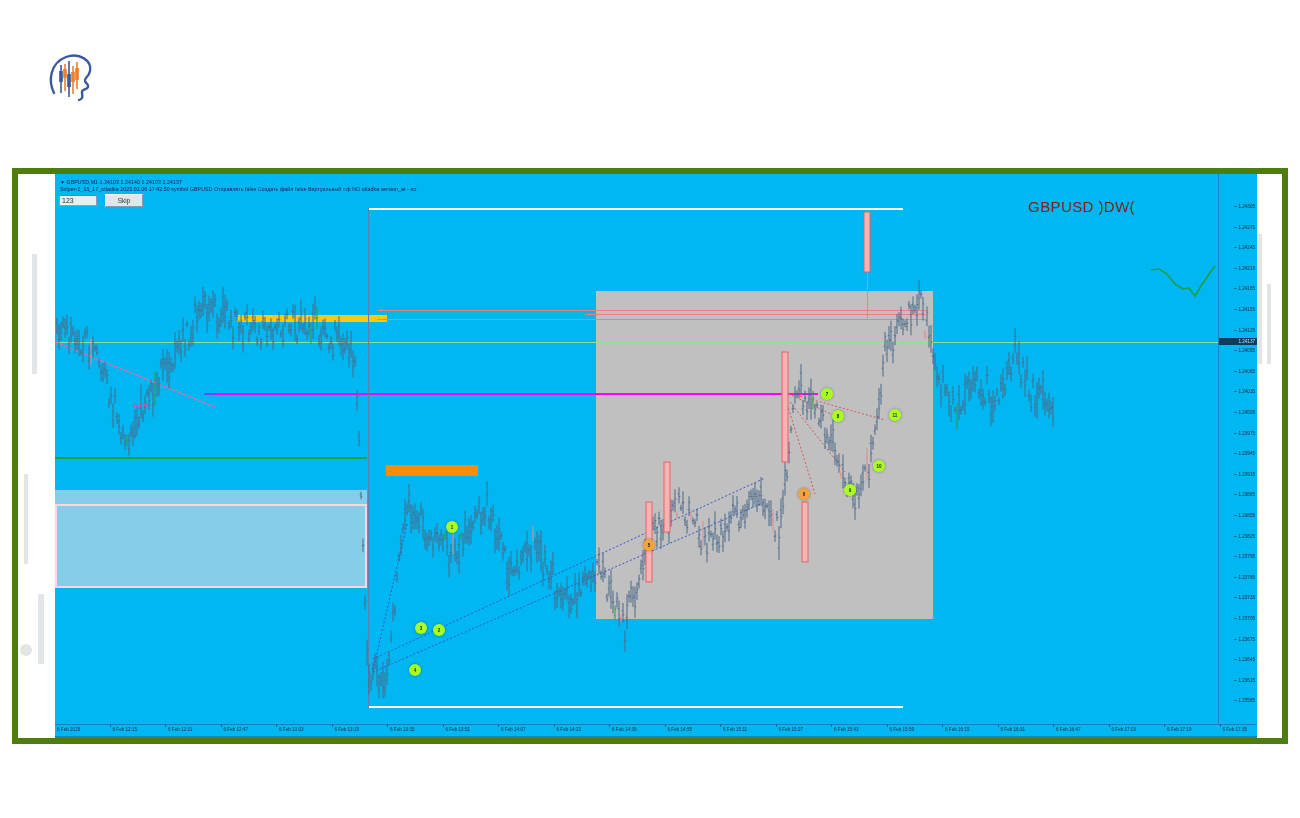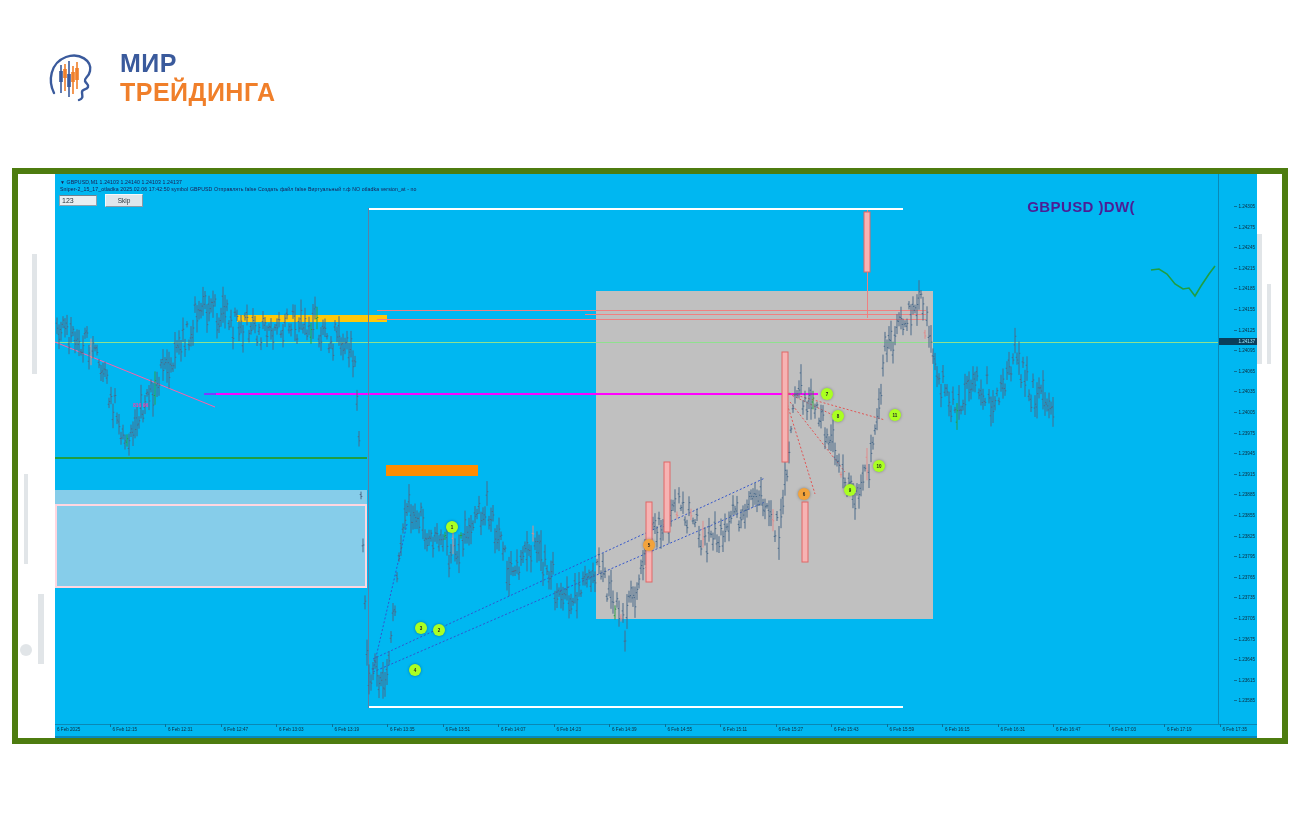--- a/index.html
+++ b/index.html
@@ -51,21 +51,21 @@
 
   
   #canvas{position:absolute;left:0;top:28px;width:1164px;height:534px;}
 
   .hline{position:absolute;height:1px;}
   .vline{position:absolute;width:1px;}
   .rect{position:absolute;box-sizing:border-box;}
   .marker{position:absolute;border-radius:50%;display:flex;align-items:center;justify-content:center;
      font-size:4.5px;font-weight:bold;color:#222;}
 
-  #watermark{position:absolute;right:122px;top:24px;font-size:15px;font-weight:bold;color:#4c1d95;letter-spacing:.4px;}
+  #watermark{position:absolute;right:122px;top:24px;font-size:15px;font-weight:normal;color:#7f1d1d;letter-spacing:.4px;}
   #osc-val{position:absolute;right:22px;top:76px;font-size:8px;font-weight:bold;color:#1f9e42;}
   #pink-num{position:absolute;font-size:5px;color:#ff3aa8;font-weight:bold;}
   #close-dot{position:absolute;right:30px;top:14px;width:4px;height:4px;border-radius:50%;background:#e7804a;}
 </style>
 </head>
 <body>
 
 <div id="brand">
   <svg width="62" height="62" viewBox="0 0 62 62">
     <path d="M10 46 C4 34, 6 16, 22 10 C36 5, 48 14, 46 24 C45 30, 40 31, 41 34 C42 37, 45 37, 44 40 C43 43, 38 42, 38 45 C38 49, 40 51, 35 53" fill="none" stroke="#3a5a9c" stroke-width="2.4" stroke-linecap="round"></path>
@@ -77,24 +77,20 @@
       <line x1="21" y1="17" x2="21" y2="44"></line>
         <line x1="29" y1="19" x2="29" y2="47"></line>
       <line x1="33" y1="15" x2="33" y2="42"></line>
     </g>
     <rect x="15.2" y="24" width="3.6" height="11" fill="#3a5a9c"></rect>
     <rect x="19.2" y="22" width="3.6" height="9" fill="#f07f2a"></rect>
     <rect x="23.2" y="27" width="3.6" height="13" fill="#3a5a9c"></rect>
     <rect x="27.2" y="25" width="3.6" height="10" fill="#f07f2a"></rect>
     <rect x="31.2" y="21" width="3.6" height="12" fill="#f07f2a"></rect>
   </svg>
-  <div id="brand-text">
-    <span id="brand-line1">МИР</span>
-    <span id="brand-line2">ТРЕЙДИНГА</span>
-  </div>
 </div>
 
 <div id="chart-window">
 
   <div class="edge-strip" style="left:0">
     <div class="ghost" style="left:14px;top:80px;width:5px;height:120px;"></div>
     <div class="ghost" style="left:6px;top:300px;width:4px;height:90px;"></div>
     <div class="ghost" style="left:20px;top:420px;width:6px;height:70px;"></div>
     <div class="ghost" style="left:2px;top:470px;width:12px;height:12px;border-radius:50%;"></div>
   </div>

